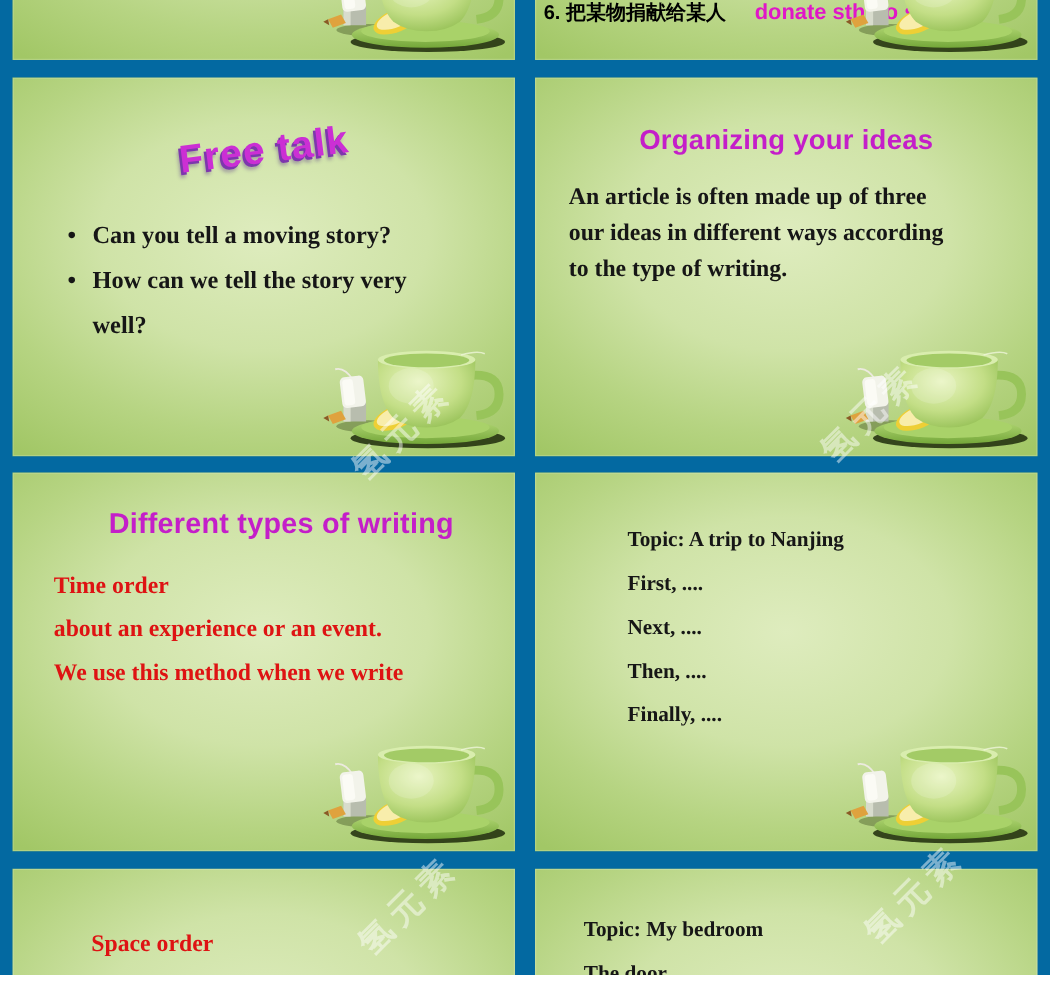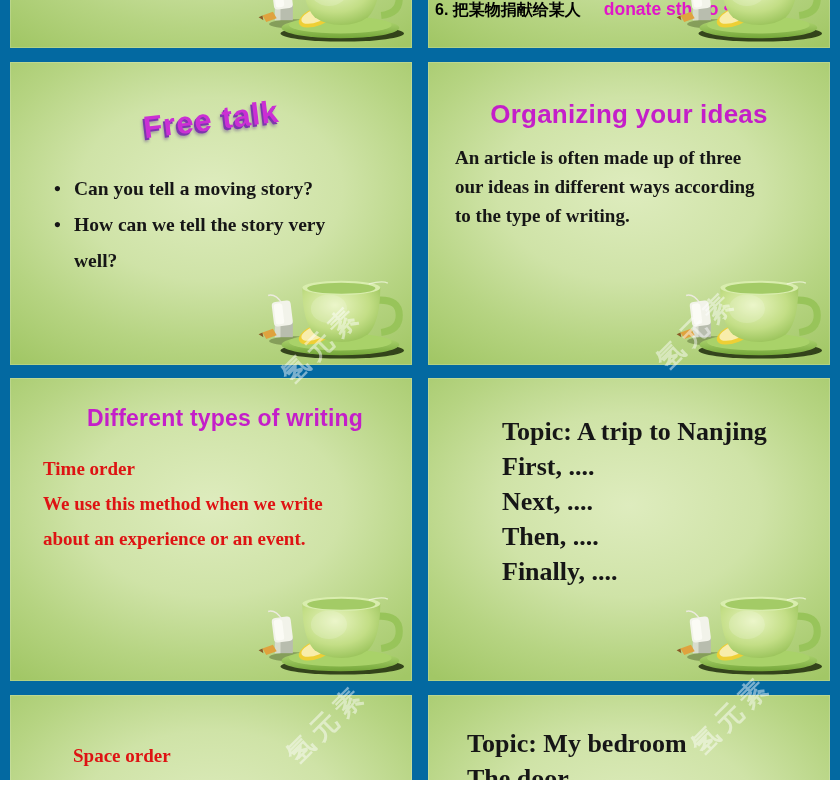--- a/index.html
+++ b/index.html
@@ -13,37 +13,37 @@
     background:radial-gradient(ellipse 78% 72% at 50% 42%,
       #deecbe 0%, #cfe3a7 42%, #b6d482 72%, #a2c766 100%);
     box-shadow:inset 0 0 0 1px rgba(255,255,255,.18);
   }
   .abs{position:absolute;}
   .center{width:100%;text-align:center;}
   .title-sans{
     font-family:"Liberation Sans","DejaVu Sans",sans-serif;
     font-weight:bold;color:#c41ec9;letter-spacing:.2px;
   }
-  .org-title{font-size:26px;}
+  .org-title{font-size:22px;}
   .types-title{font-size:23px;}
   .freetalk{
     display:inline-block;
     font-family:"Liberation Sans","DejaVu Sans",sans-serif;
     font-weight:bold;font-size:31px;color:#cb2fd4;
     transform:rotate(-7deg);letter-spacing:1px;
     text-shadow:-2px 2px 0 #7d36ad, -3px 4px 3px rgba(70,30,130,.35);
   }
   .serif-black{font-weight:bold;color:#161616;}
   .serif-red{font-weight:bold;color:#de1313;}
   .bullets{font-size:19.5px;line-height:36px;}
   .bullet-row{display:flex;}
   .bullet-marker{width:20px;flex:none;}
   .body-par{font-size:19px;line-height:29px;}
   .red-par{font-size:19px;line-height:35px;}
-  .list-par{font-size:26px;line-height:35px;}
+  .list-par{font-size:17px;line-height:35px;}
   .vocab-row{
     display:flex;gap:23px;align-items:baseline;
     font-family:"Liberation Sans","DejaVu Sans",sans-serif;font-weight:bold;
   }
   .vocab-en{font-size:17.5px;color:#e016c8;}
   .teacup{position:absolute;right:3px;bottom:5px;width:162px;height:95px;}
   .teacup svg{display:block;width:100%;height:100%;}
   .wm{
     position:absolute;font-family:"DejaVu Sans",sans-serif;
     font-size:27px;font-weight:bold;letter-spacing:6px;
@@ -241,22 +241,22 @@
   <ellipse cx="99" cy="24.5" rx="36" ry="5.8" fill="#a3cb66"></ellipse>
   <path d="M128 20 q 14 -4 20 -1" stroke="#eef5d8" stroke-width="1.4" fill="none" opacity="0.8"></path>
 </svg>
       </div>
   </div>
 
   <div class="slide" id="s-types" style="left:10px;top:378px;">
     <div class="abs center title-sans types-title" style="top:27px;padding-left:14px;">Different types of writing</div>
     <div class="abs serif-red red-par" style="left:33px;top:73px;">
       <div>Time order</div>
+      <div>about an experience or an event.</div>
       <div>We use this method when we write</div>
-      <div>about an experience or an event.</div>
     </div>
     <div class="teacup">
 <svg viewBox="0 0 170 100" xmlns="http://www.w3.org/2000/svg">
   <defs>
     <radialGradient id="cupg" cx="42%" cy="32%" r="80%">
       <stop offset="0" stop-color="#e8f4c0"></stop>
       <stop offset="0.55" stop-color="#c3de86"></stop>
       <stop offset="1" stop-color="#8cba4c"></stop>
     </radialGradient>
     <linearGradient id="saucg" x1="0" y1="0" x2="0" y2="1">

